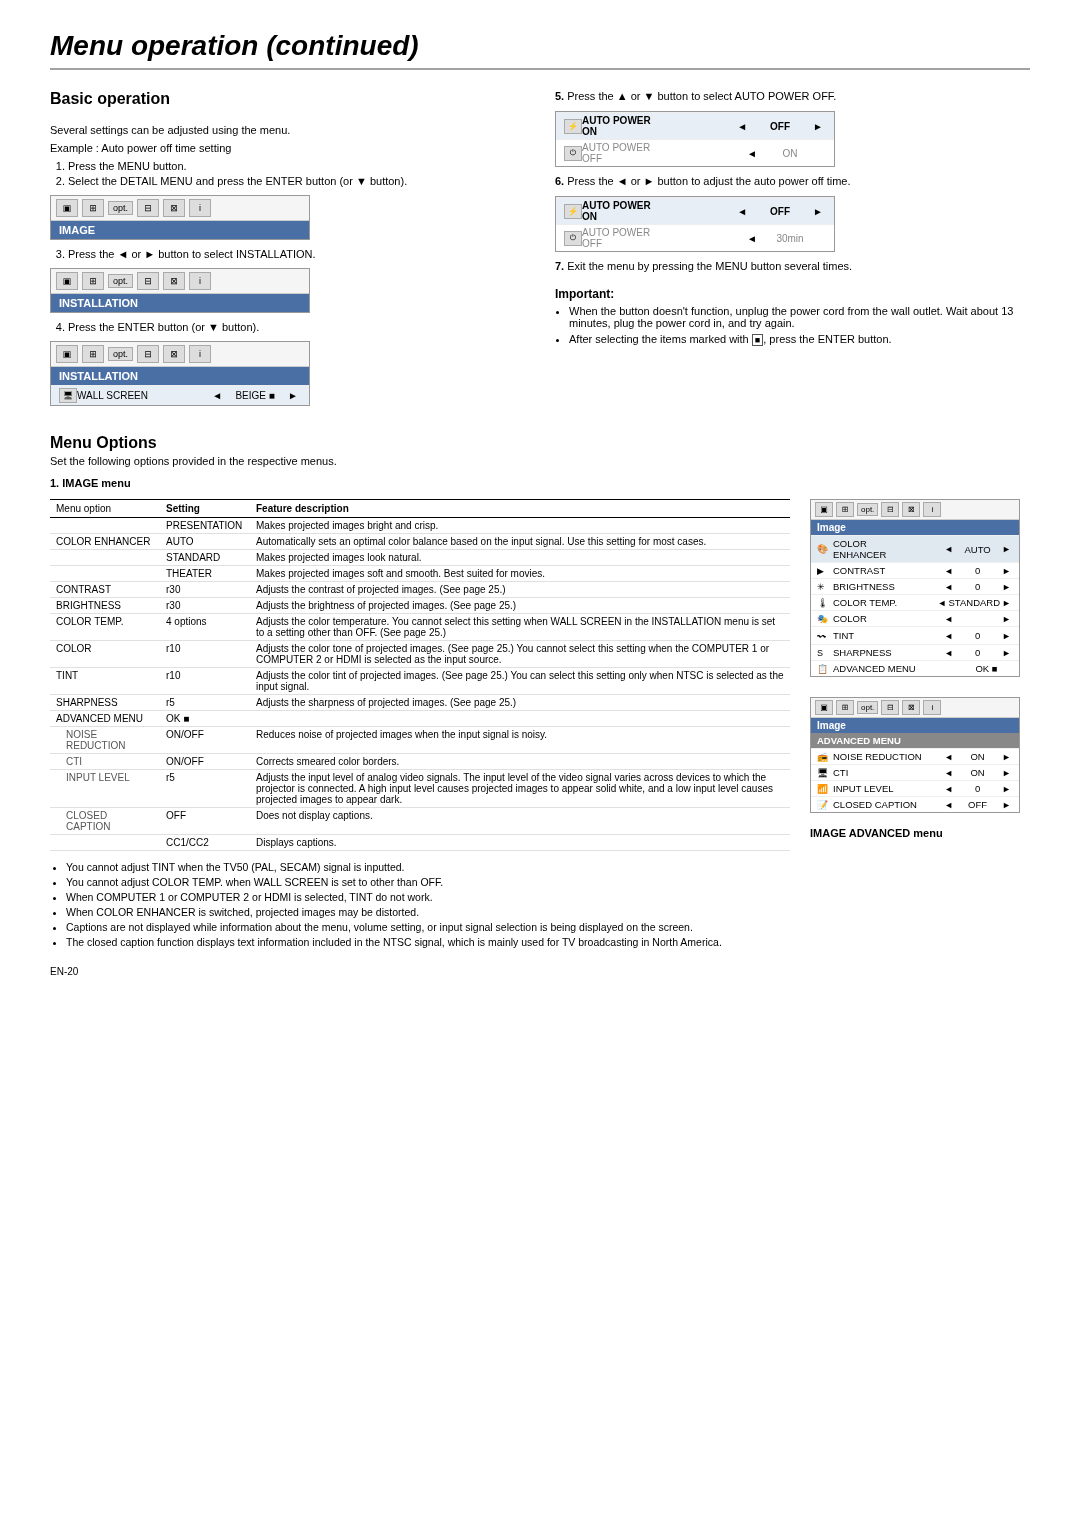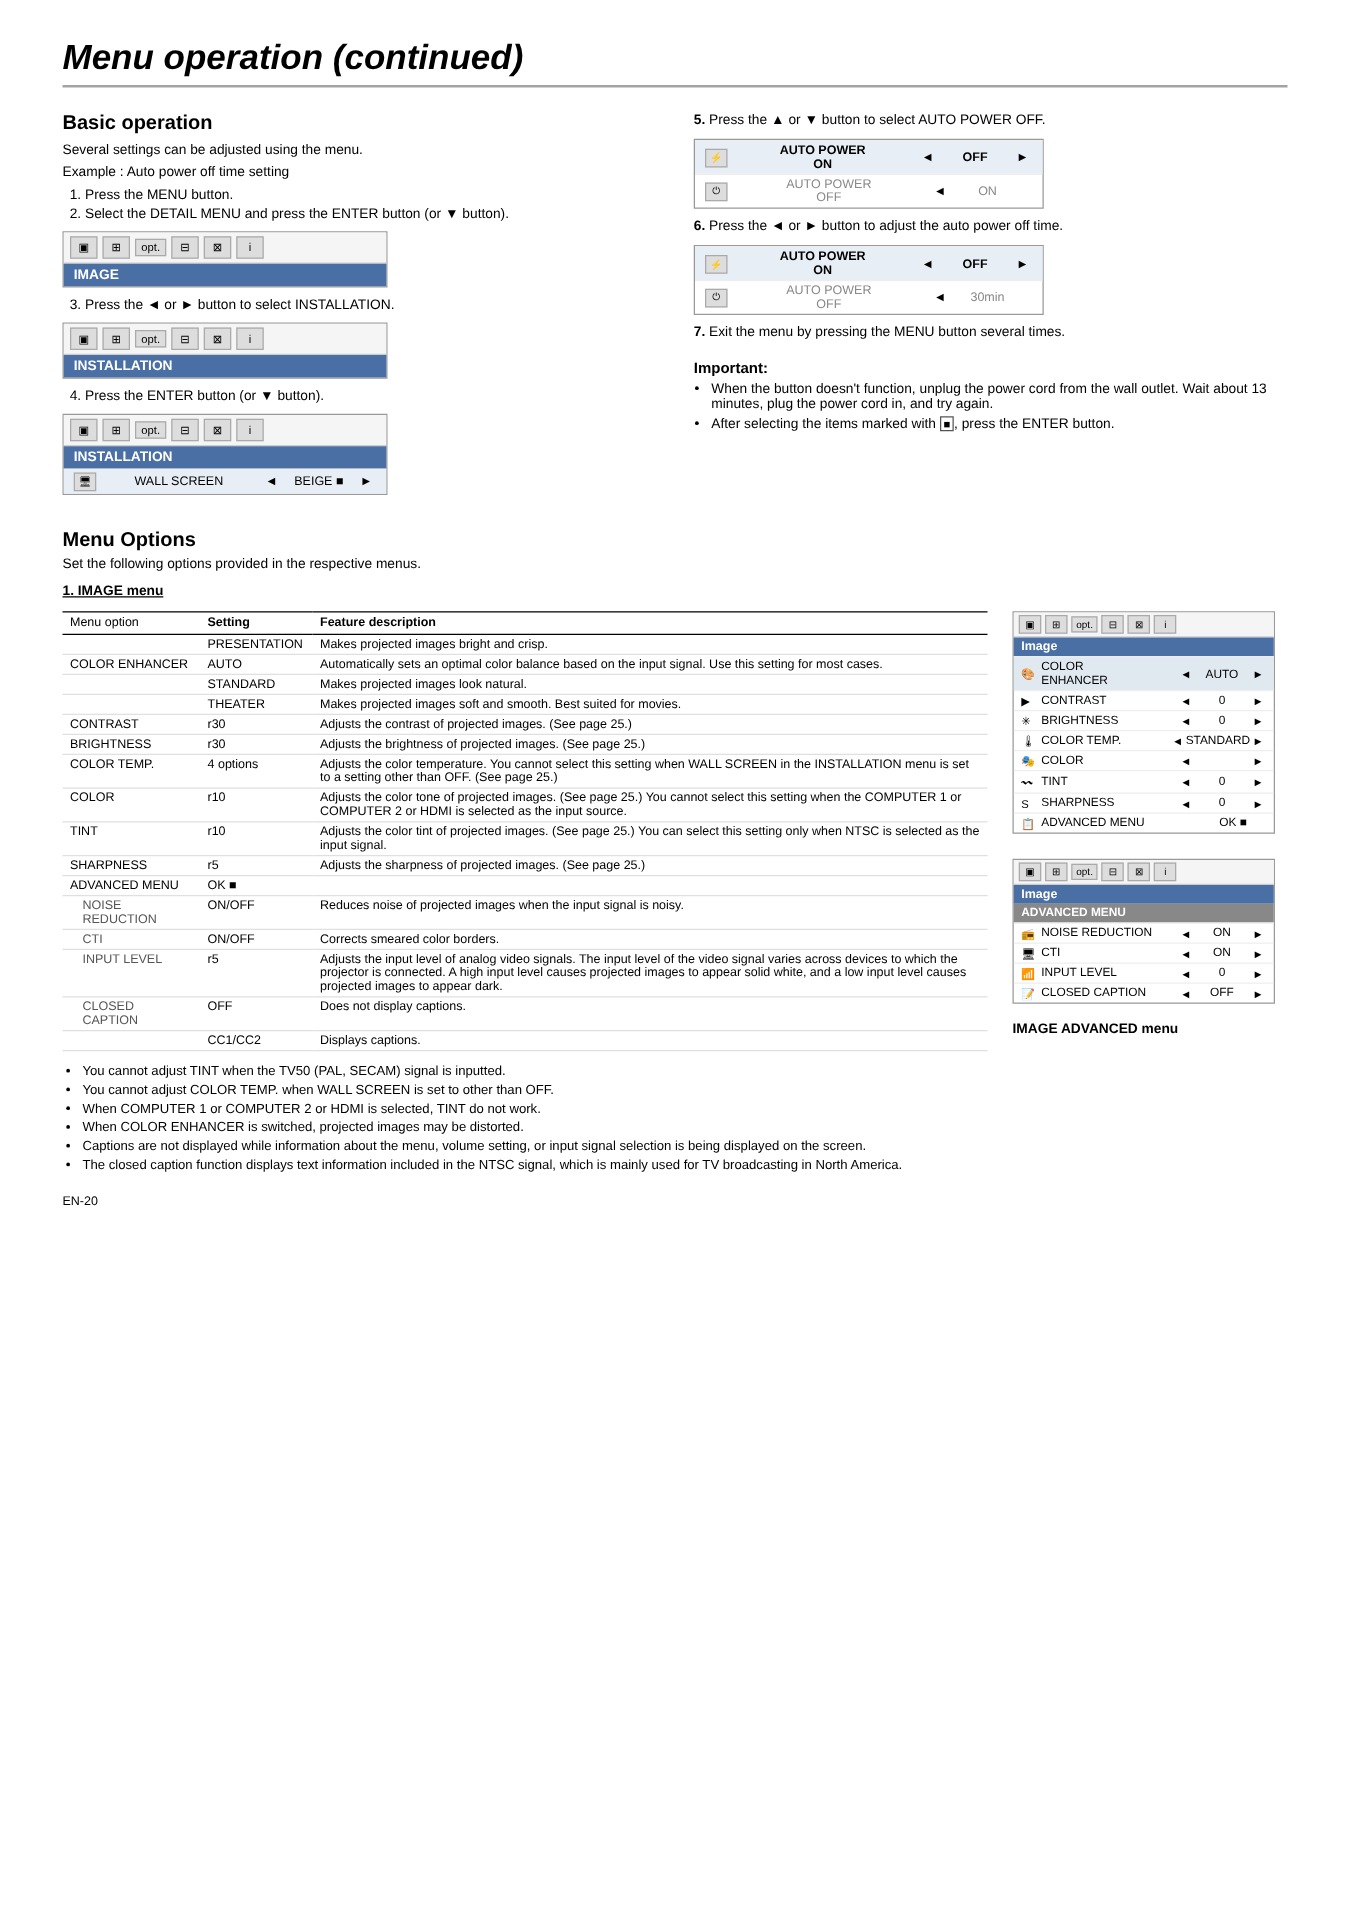--- a/index.html
+++ b/index.html
@@ -23,21 +23,21 @@
     .two-col {
       display: flex;
       gap: 30px;
     }
     .col-left { flex: 1; }
     .col-right { flex: 1; }
 
     h2.section-title {
       font-size: 16px;
       font-weight: bold;
-      margin-bottom: 6px;
+      margin-bottom: 16px;
     }
     p.section-sub {
       font-size: 11px;
       margin-bottom: 6px;
     }
     ol.steps {
       padding-left: 18px;
       margin-bottom: 8px;
     }
     ol.steps li {
@@ -84,21 +84,20 @@
     }
     .menu-box .menu-row {
       display: flex;
       align-items: center;
       padding: 2px 8px;
       border-top: 1px solid #eee;
     }
     .menu-box .menu-row .row-label {
       flex: 1;
       font-size: 10px;
-      text-align: center;
     }
     .menu-box .menu-row .row-arrow { font-size: 10px; padding: 0 3px; }
     .menu-box .menu-row .row-value {
       font-size: 10px;
       min-width: 60px;
       text-align: center;
     }
     .menu-box .menu-row.highlighted { background: #e8eef5; }
 
     
@@ -132,21 +131,20 @@
       margin-bottom: 3px;
     }
     .menu-options-section p {
       font-size: 11px;
       margin-bottom: 10px;
     }
     .submenu-title {
       font-size: 12px;
       font-weight: bold;
       margin-bottom: 8px;
-      text-decoration: underline;
     }
 
     
     table.menu-table {
       width: 100%;
       border-collapse: collapse;
       font-size: 10px;
       margin-bottom: 10px;
     }
     table.menu-table th {

